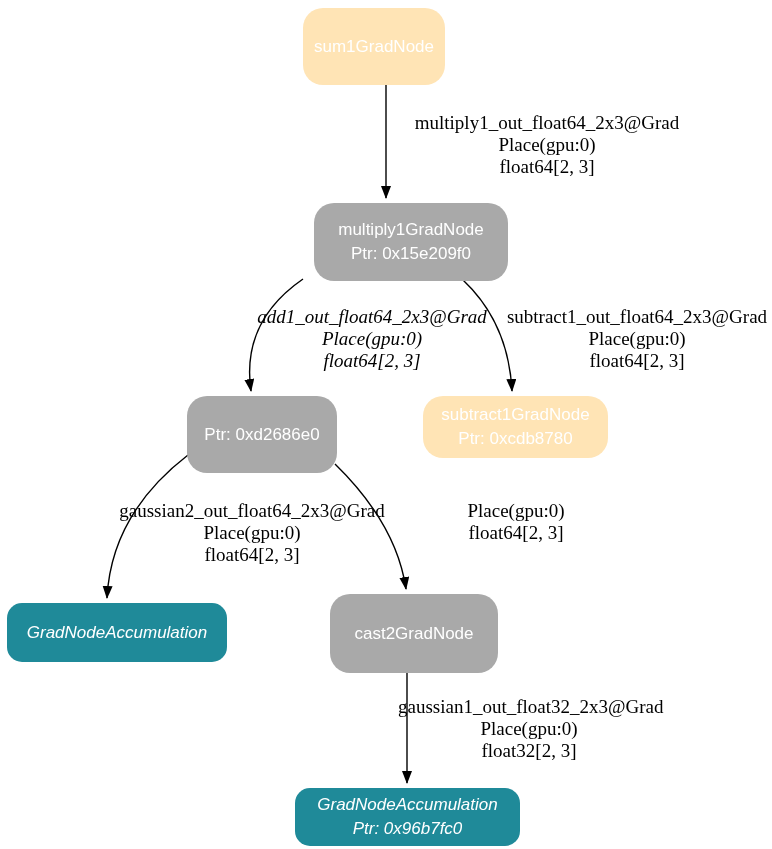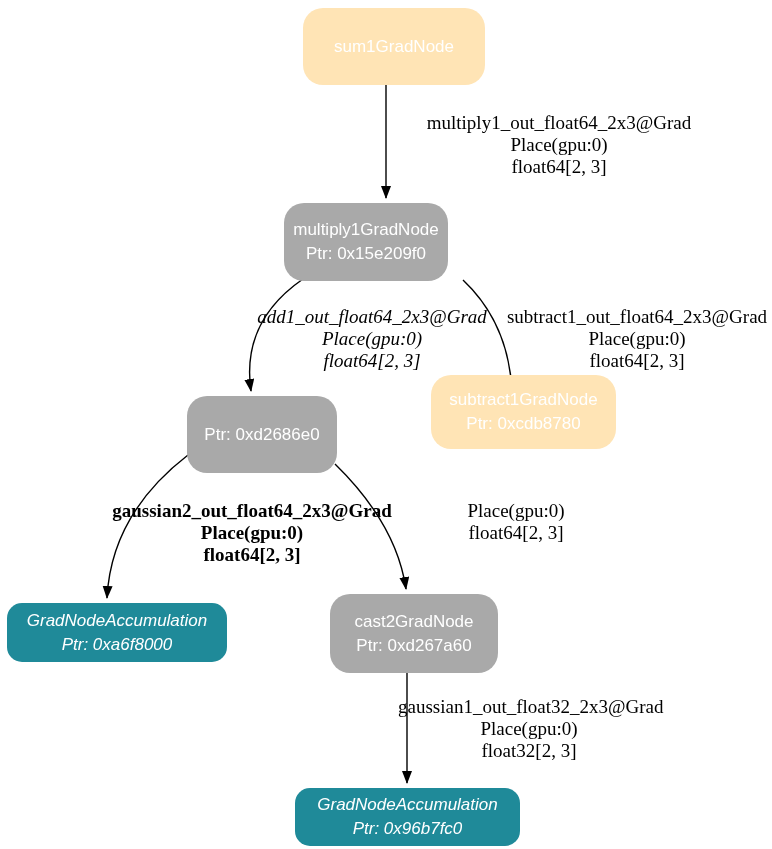--- a/index.html
+++ b/index.html
@@ -12,37 +12,37 @@
   }
   svg.edges{position:absolute;left:0;top:0;width:772px;height:849px;}
   .node{
     position:absolute;
     display:flex;flex-direction:column;justify-content:center;align-items:center;
     border-radius:20px;
     font-size:17px;line-height:24px;text-align:center;
     white-space:nowrap;
   }
   .teal-r{border-radius:15px;font-style:italic;}
-  .n0{left:303px;top:8px;width:182px;height:77px;}
-  .n1{left:284px;top:203px;width:164px;height:78px;}
+  .n0{left:303px;top:8px;width:142px;height:77px;}
+  .n1{left:314px;top:203px;width:194px;height:78px;}
   .n2{left:187px;top:396px;width:150px;height:77px;}
-  .n3{left:423px;top:375px;width:185px;height:74px;margin-left:8px;}
+  .n3{left:423px;top:396px;width:185px;height:62px;}
   .n4{left:7px;top:603px;width:220px;height:59px;}
   .n5{left:330px;top:594px;width:168px;height:79px;}
   .n6{left:295px;top:788px;width:225px;height:58px;}
   .elabel{
     position:absolute;
     font-family:"Liberation Serif",serif;
     font-size:19px;line-height:22px;
     color:#000000;text-align:center;white-space:nowrap;
   }
-  .l0{left:388px;top:112px;width:278px;padding-left:32px;}
+  .l0{left:376px;top:112px;width:278px;padding-left:32px;}
   .l1{left:248px;top:306px;width:248px;font-style:italic;}
   .l2{left:503px;top:306px;width:268px;}
-  .l3{left:110px;top:500px;width:284px;font-weight:bold;}
+  .l3{left:110px;top:500px;width:284px;}
   .l4{left:398px;top:500px;width:236px;}
   .l5{left:398px;top:696px;width:262px;}
 </style>
 </head>
 <body>
 
 <div class="canvas">
 
   <svg class="edges" viewBox="0 0 772 849" xmlns="http://www.w3.org/2000/svg">
     <defs>
@@ -71,26 +71,24 @@
     <span>Ptr: 0xd2686e0</span>
   </div>
 
   <div class="node n3" style="background-color: rgb(255, 228, 181); color: rgb(255, 255, 255);">
     <span>subtract1GradNode</span>
     <span>Ptr: 0xcdb8780</span>
   </div>
 
   <div class="node n4 teal-r" style="background-color: rgb(31, 138, 153); color: rgb(255, 255, 255);">
     <span>GradNodeAccumulation</span>
-    <span>Ptr: 0xa6f8000</span>
   </div>
 
   <div class="node n5" style="background-color: rgb(169, 169, 169); color: rgb(255, 255, 255);">
     <span>cast2GradNode</span>
-    <span>Ptr: 0xd267a60</span>
   </div>
 
   <div class="node n6 teal-r" style="background-color: rgb(31, 138, 153); color: rgb(255, 255, 255);">
     <span>GradNodeAccumulation</span>
     <span>Ptr: 0x96b7fc0</span>
   </div>
 
   <div class="elabel l0">
     <div>multiply1_out_float64_2x3@Grad</div>
     <div>Place(gpu:0)</div>

